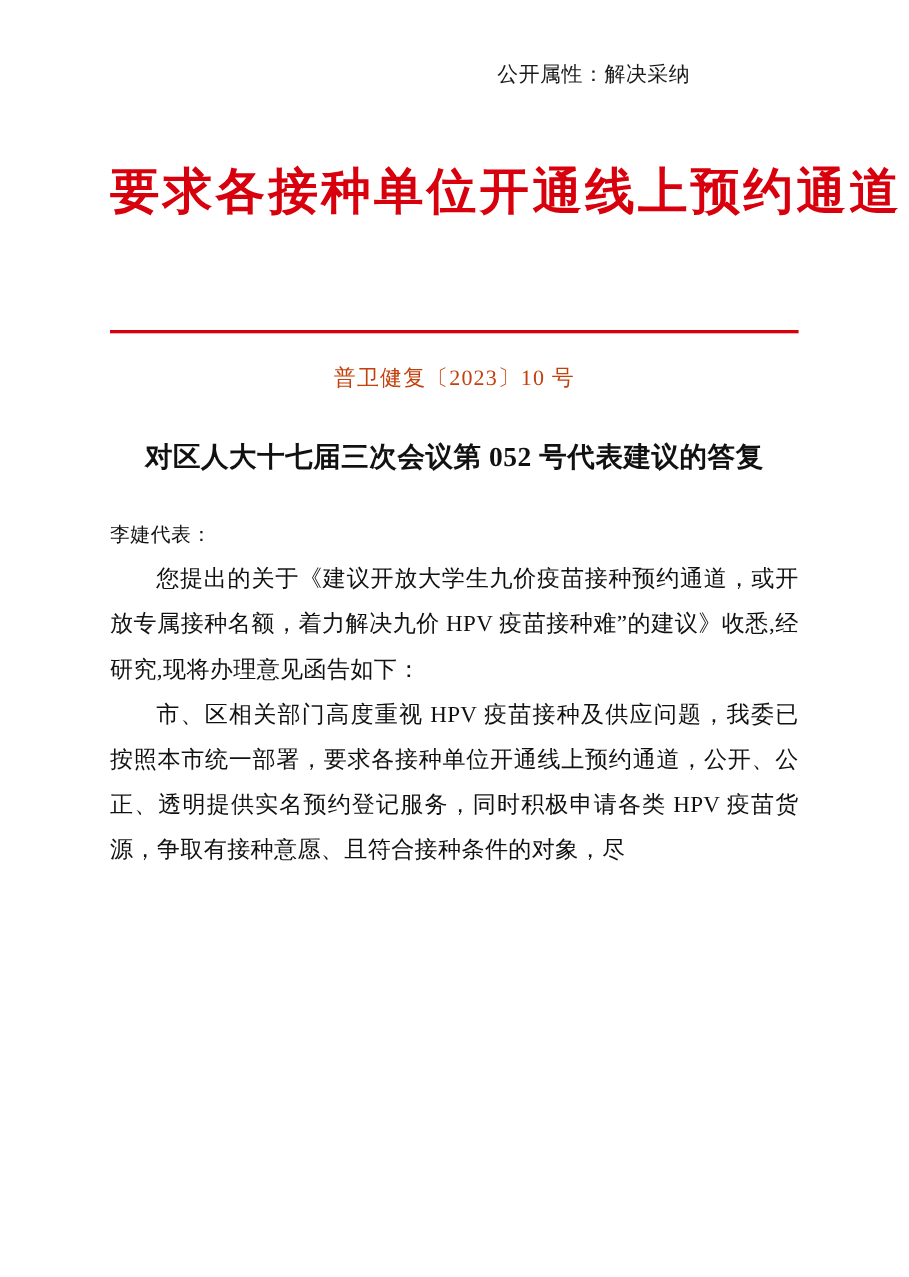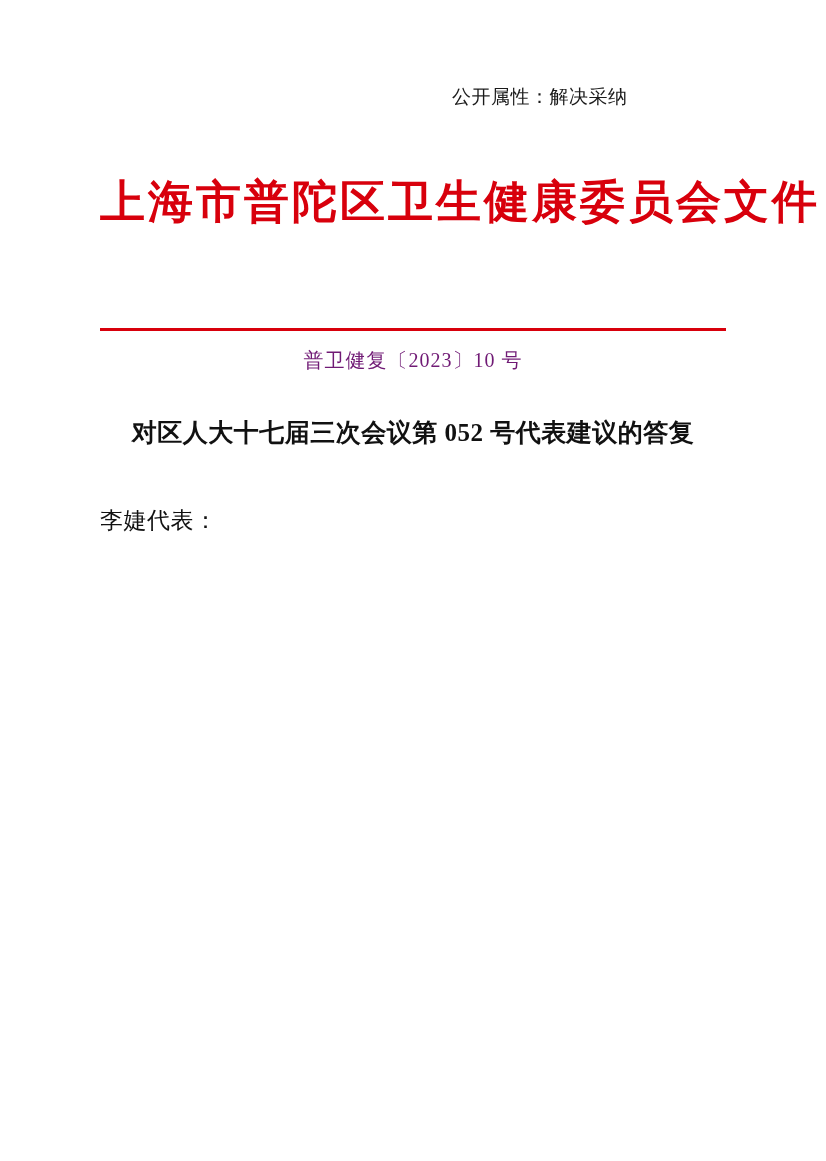--- a/index.html
+++ b/index.html
@@ -16,21 +16,21 @@
     overflow: hidden;
   }
   .page {
     position: relative;
     width: 826px;
     height: 1161px;
     box-sizing: border-box;
     padding: 0 100px;
   }
   .attrs {
-    margin-top: 80px;
+    margin-top: 52px;
     padding-left: 352px;
     font-size: 19px;
     line-height: 34px;
     letter-spacing: 0.5px;
     color: #1a1a1a;
   }
   .attrs div {
     white-space: nowrap;
   }
   .org-title {
@@ -45,38 +45,38 @@
   }
   .red-rule {
     margin-top: 96px;
     height: 2.5px;
     background: #d8000c;
     width: 626px;
     margin-left: auto;
     margin-right: auto;
   }
   .doc-number {
-    margin-top: 16px;
+    margin-top: 27px;
     text-align: center;
     font-size: 20px;
     letter-spacing: 1px;
-    color: #701a75;
+    color: #c2410c;
   }
   .doc-title {
     margin-top: 42px;
     text-align: center;
     font-size: 25px;
     font-weight: bold;
     letter-spacing: 0.5px;
     color: #111111;
     white-space: nowrap;
   }
   .salutation {
-    margin-top: 56px;
-    font-size: 23px;
+    margin-top: 42px;
+    font-size: 18px;
     letter-spacing: 0.5px;
   }
   .body-text p {
     margin: 0;
     font-size: 21px;
     line-height: 41px;
     text-align: justify;
     text-indent: 2em;
     letter-spacing: 0.3px;
   }
@@ -86,24 +86,28 @@
 </style>
 </head>
 <body>
 
 <div class="page">
 
   <div class="attrs">
     <div>公开属性：解决采纳</div>
   </div>
 
-  <div class="org-title">上海市普陀区卫生健康委员会文件</div>
+  <div class="org-title">要求各接种单位开通线上预约通道</div>
 
   <div class="red-rule"></div>
 
   <div class="doc-number">普卫健复〔2023〕10 号</div>
 
   <div class="doc-title">对区人大十七届三次会议第 052 号代表建议的答复</div>
 
   <div class="salutation">李婕代表：</div>
 
+  <div class="body-text">
+    <p class="first">您提出的关于《建议开放大学生九价疫苗接种预约通道，或开放专属接种名额，着力解决九价 HPV 疫苗接种难”的建议》收悉,经研究,现将办理意见函告如下：</p>
+    <p>市、区相关部门高度重视 HPV 疫苗接种及供应问题，我委已按照本市统一部署，要求各接种单位开通线上预约通道，公开、公正、透明提供实名预约登记服务，同时积极申请各类 HPV 疫苗货源，争取有接种意愿、且符合接种条件的对象，尽</p>
+  </div>
 
 </div>
 
 </body></html>

